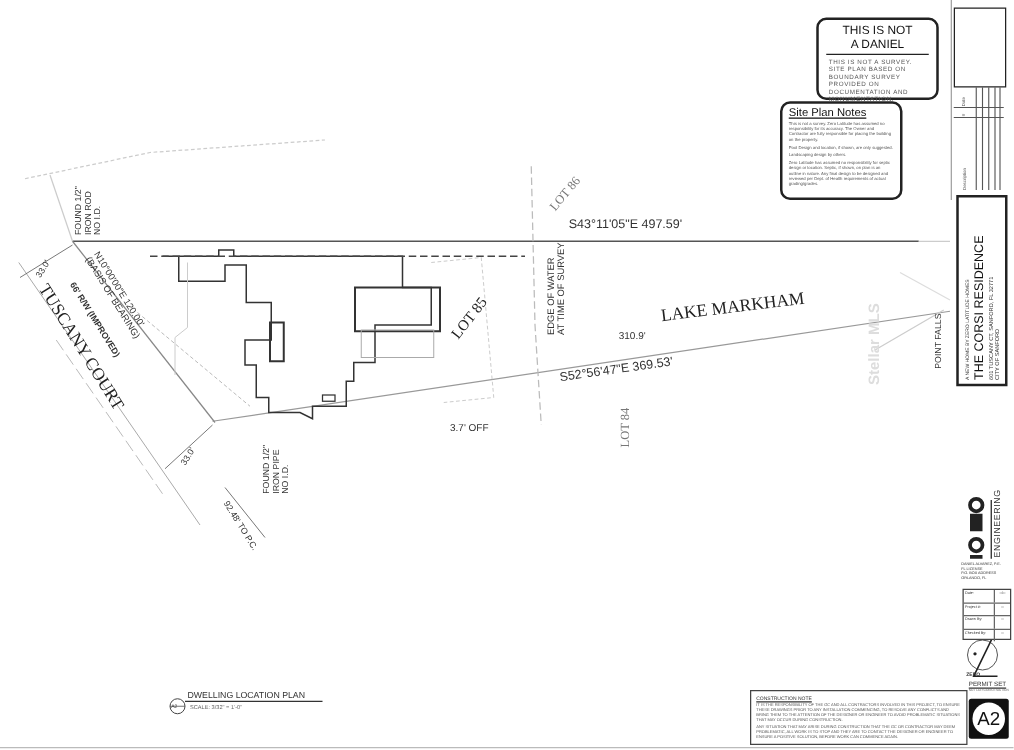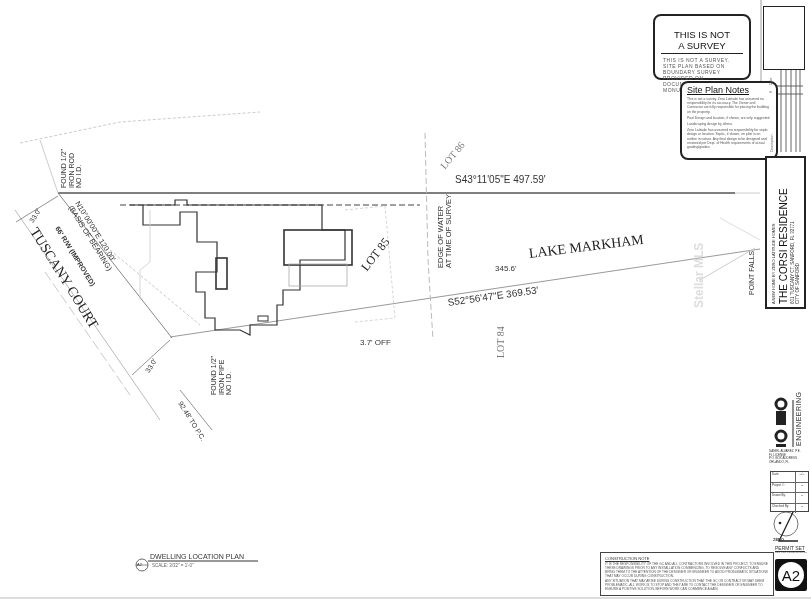--- a/index.html
+++ b/index.html
@@ -1,24 +1,24 @@
 <!DOCTYPE html>
 <html><head>
 <meta charset="utf-8">
 <style>
   html, body { margin:0; padding:0; background:#fff; }
   body { width:811px; height:600px; position:relative; overflow:hidden; font-family:"Liberation Sans", sans-serif; color:#222; }
   #plan { position:absolute; left:0; top:0; width:811px; height:600px; }
   .t { position:absolute; white-space:nowrap; transform-origin:0 0; color:#333; }
   .box { position:absolute; background:#fff; }
   .survey-box { left:653px; top:14px; width:94px; height:62px; border:2px solid #222; border-radius:8px; }
-  .survey-title { font-size:9.5px; text-align:center; line-height:11px; margin-top:13px; color:#111; }
+  .survey-title { font-size:9.5px; text-align:center; line-height:11px; margin-top:3px; color:#111; }
   .survey-body { font-size:5px; line-height:6px; margin:3px 6px 0 8px; color:#555; letter-spacing:0.5px; }
   .survey-rule { border-top:1px solid #222; margin:2px 6px 0 6px; }
-  .notes-box { left:680px; top:81px; width:94px; height:75px; border:2px solid #222; border-radius:8px; }
+  .notes-box { left:624px; top:81px; width:94px; height:75px; border:2px solid #222; border-radius:8px; }
   .notes-title { font-size:9px; text-decoration:underline; margin:2px 0 0 5px; color:#111; }
   .notes-p { font-size:3.4px; line-height:4.2px; margin:2px 5px 0 5px; color:#555; }
   .titleblock { left:763px; top:6px; width:40px; height:62px; border:1.5px solid #222; }
   .project-box { left:765px; top:156px; width:37px; height:149px; border:2.5px solid #222; }
   .permit-box { left:775px; top:559px; width:32px; height:32px; background:#111; border-radius:2px; }
   .permit-circle { position:absolute; left:3px; top:3px; width:26px; height:26px; background:#fff; border-radius:50%; font-size:15px; text-align:center; line-height:27px; color:#111; }
   .construction-box { left:600px; top:552px; width:172px; height:42px; border:1.5px solid #444; }
   .cons-title { font-size:4px; text-decoration:underline; margin:3px 0 0 4px; color:#333; }
   .cons-p { font-size:3.2px; line-height:4px; margin:1px 4px 0 4px; color:#555; }
   .info-table { left:770px; top:471px; width:37px; height:39px; border:1px solid #444; }
@@ -93,21 +93,21 @@
   <g>
     <circle cx="786" cy="524" r="12" fill="none" stroke="#555" stroke-width="0.8"></circle>
     <polyline points="776,508 795,508 779,541 798,541" fill="none" stroke="#222" stroke-width="1.3"></polyline>
     <circle cx="780" cy="523" r="1.3" fill="#222"></circle>
   </g>
 </svg>
 
 <div class="t" style="left:455px;top:174px;font-size:10px;">S43°11'05"E  497.59'</div>
 <div class="t" style="left:447px;top:297px;font-size:10px;transform:rotate(-8deg);">S52°56'47"E  369.53'</div>
 <div class="t" style="left:528px;top:246px;font-size:14px;font-family:'Liberation Serif',serif;transform:rotate(-7deg);color:#222;">LAKE MARKHAM</div>
-<div class="t" style="left:495px;top:264px;font-size:8px;">345.6'</div>
+<div class="t" style="left:495px;top:264px;font-size:8px;">310.9'</div>
 <div class="t" style="left:360px;top:338px;font-size:8px;">3.7' OFF</div>
 <div class="t" style="left:358px;top:265px;font-size:12px;font-family:'Liberation Serif',serif;transform:rotate(-52deg);color:#222;">LOT 85</div>
 <div class="t" style="left:438px;top:164px;font-size:10px;font-family:'Liberation Serif',serif;transform:rotate(-50deg);color:#777;">LOT 86</div>
 <div class="t" style="left:495px;top:358px;font-size:10px;font-family:'Liberation Serif',serif;transform:rotate(-90deg);color:#777;">LOT 84</div>
 <div class="t" style="left:437px;top:268px;font-size:7.5px;transform:rotate(-90deg);line-height:8px;">
   <div>EDGE OF WATER</div>
   <div>AT TIME OF SURVEY</div>
 </div>
 <div class="t" style="left:60px;top:188px;font-size:7px;transform:rotate(-90deg);line-height:7.5px;">
   <div>FOUND 1/2"</div>
@@ -130,21 +130,21 @@
 <div class="t" style="left:183px;top:400px;font-size:7px;transform:rotate(58deg);">92.48' TO P.C.</div>
 <div class="t" style="left:748px;top:295px;font-size:7px;transform:rotate(-90deg);">POINT FALLS</div>
 <div class="t" style="left:692px;top:308px;font-size:12px;font-weight:bold;transform:rotate(-90deg);color:#ddd;">Stellar MLS</div>
 
 <div class="t" style="left:150px;top:553px;font-size:7px;">DWELLING LOCATION PLAN</div>
 <div class="t" style="left:137px;top:562px;font-size:4px;">A2</div>
 <div class="t" style="left:152px;top:563px;font-size:4.5px;color:#666;">SCALE: 3/32" = 1'-0"</div>
 
 <div class="box survey-box">
   <div class="survey-title">THIS IS NOT</div>
-  <div class="survey-title" style="margin-top:0">A SURVEY</div>
+  <div class="survey-title" style="margin-top:0">A DANIEL</div>
   <div class="survey-rule"></div>
   <div class="survey-body">THIS IS NOT A SURVEY. SITE PLAN BASED ON BOUNDARY SURVEY PROVIDED ON DOCUMENTATION AND MONUMENTATION.</div>
 </div>
 
 <div class="box notes-box">
   <div class="notes-title">Site Plan Notes</div>
   <div class="notes-p">This is not a survey. Zero Latitude has assumed no responsibility for its accuracy. The Owner and Contractor are fully responsible for placing the building on the property.</div>
   <div class="notes-p">Pool Design and location, if shown, are only suggested.</div>
   <div class="notes-p">Landscaping design by others.</div>
   <div class="notes-p">Zero Latitude has assumed no responsibility for septic design or location. Septic, if shown, on plan is an outline in nature. Any final design to be designed and reviewed per Dept. of Health requirements of actual grading/grades.</div>

